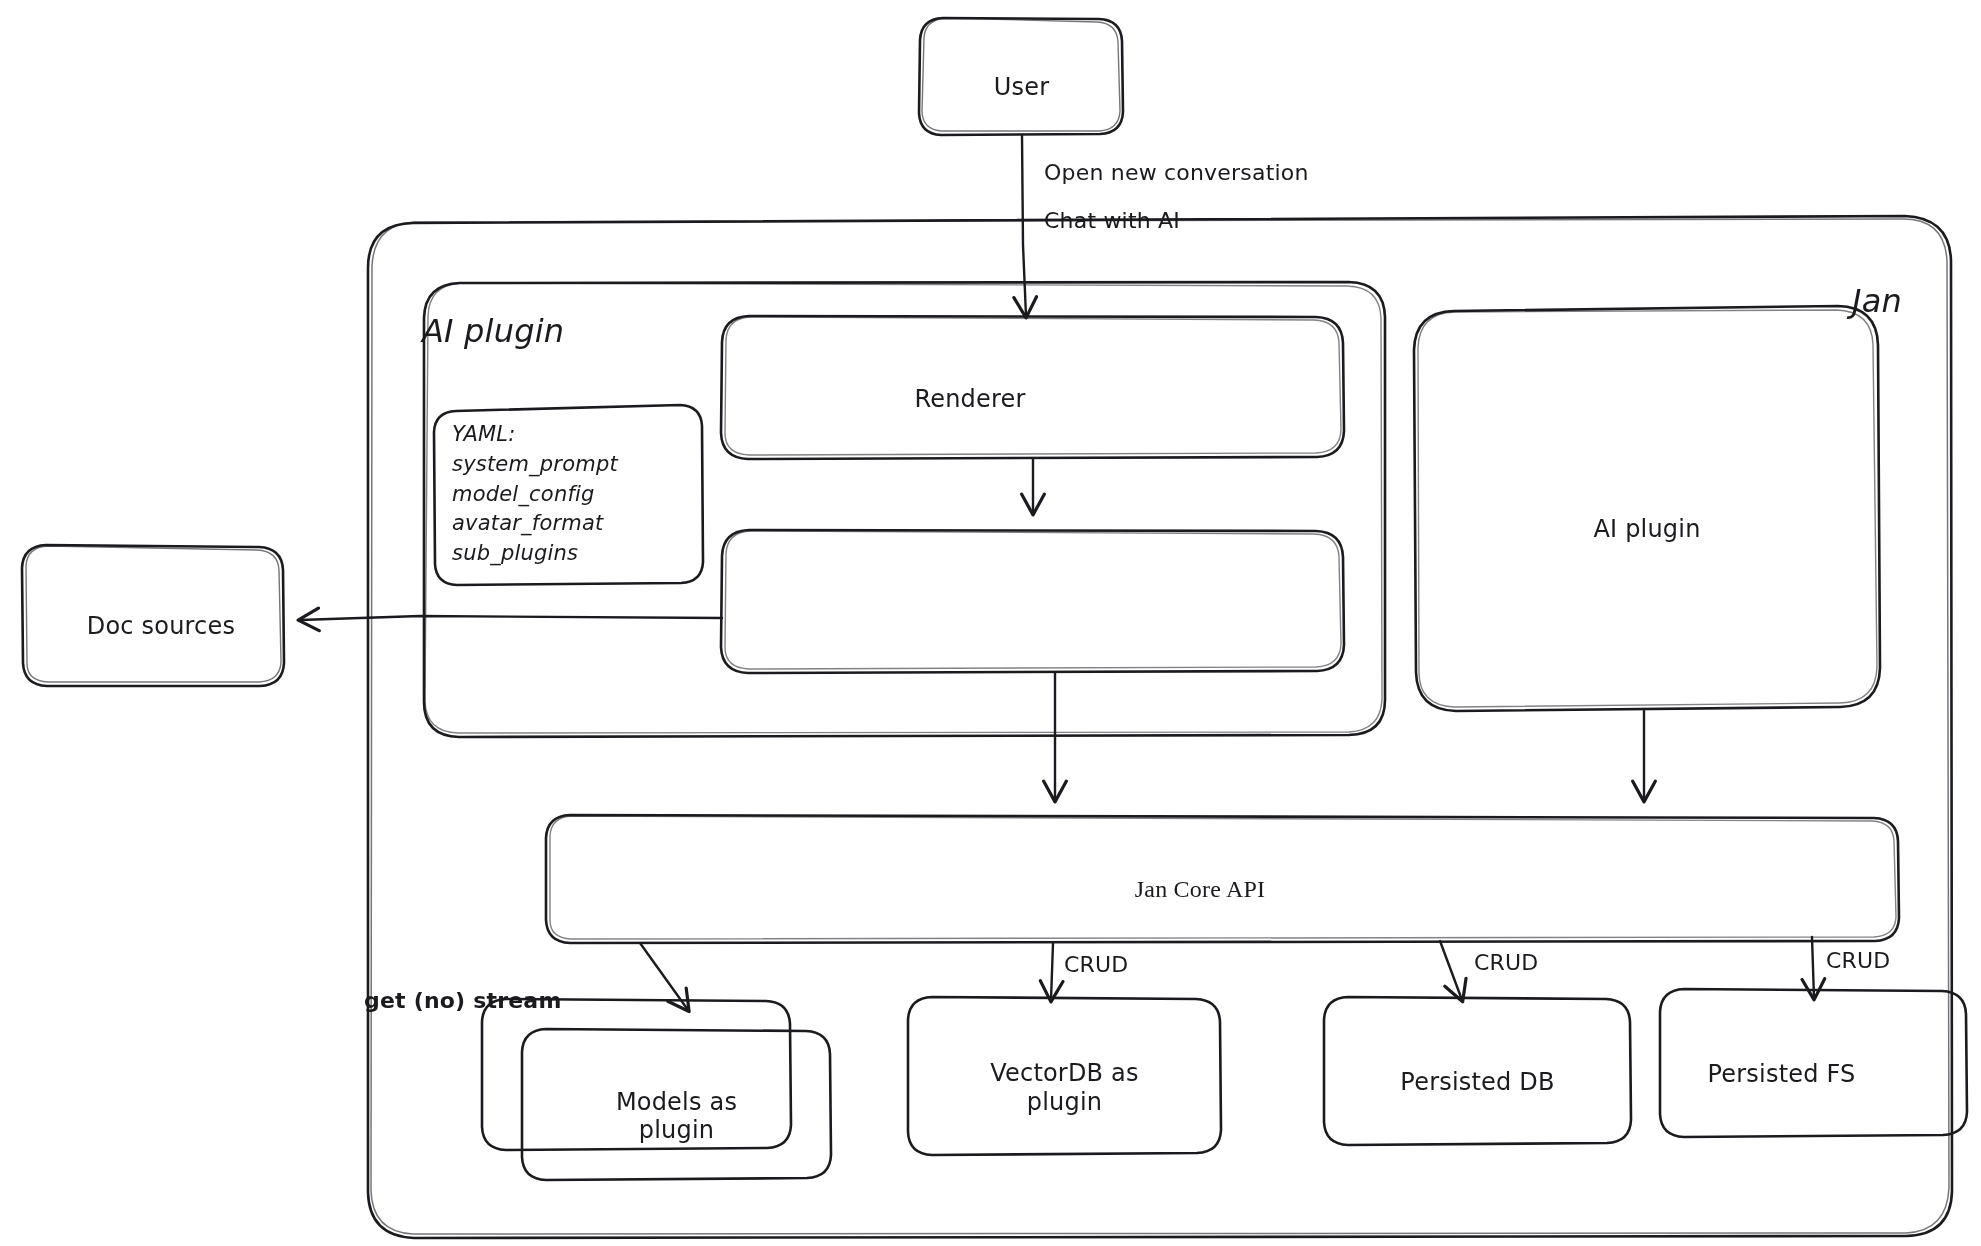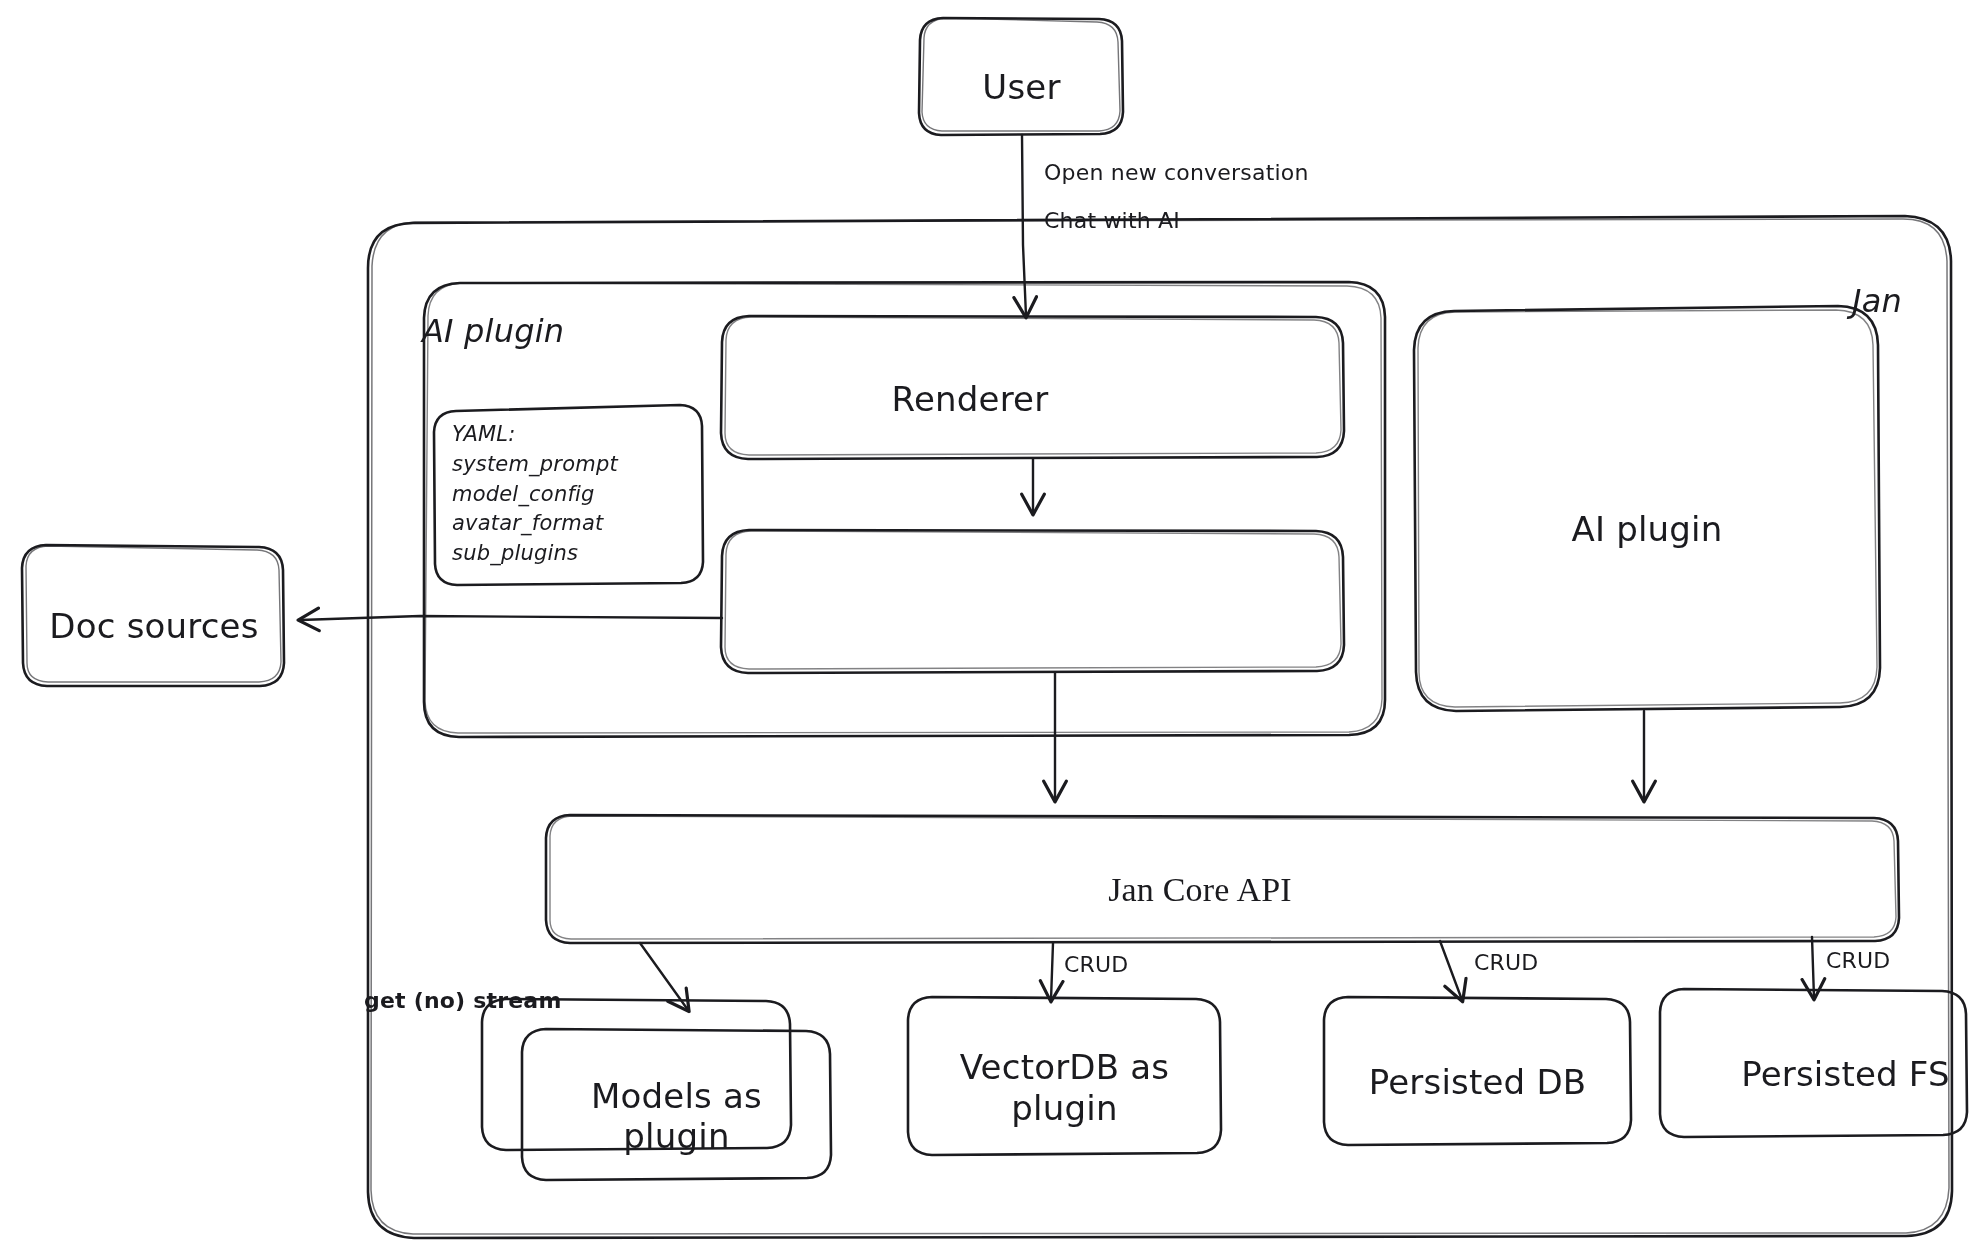--- a/index.html
+++ b/index.html
@@ -2,21 +2,21 @@
 <html><head>
 <meta charset="utf-8">
 <style>
   html,body{margin:0;padding:0;background:#ffffff;}
   body{width:1981px;height:1246px;overflow:hidden;
        font-family:"DejaVu Sans",sans-serif;}
   #stage{position:relative;width:1981px;height:1246px;background:#fff;}
   svg#sketch{position:absolute;left:0;top:0;width:1981px;height:1246px;}
   .lbl{position:absolute;color:#1b1b1f;white-space:pre;line-height:1.22;
        font-family:"DejaVu Sans",sans-serif;letter-spacing:.2px;}
-  .node-lbl{font-size:34px;text-align:center;}
+  .node-lbl{font-size:24px;text-align:center;}
   .node-lbl.two{line-height:1.18;}
   .grp-lbl{font-size:32px;font-style:italic;}
   .edge-lbl{font-size:22px;}
   .yaml-lbl{font-size:21px;font-style:italic;line-height:1.42;}
   .ctr{display:flex;align-items:center;justify-content:center;}
 </style>
 </head>
 <body>
 
 <div id="stage">
@@ -111,21 +111,21 @@
 
   <div class="lbl grp-lbl" style="left:1852px;top:282px;">Jan</div>
 
   <div class="lbl node-lbl ctr" style="left:722px;top:342px;width:496px;height:116px;">Renderer</div>
 
 
   <div class="lbl node-lbl ctr" style="left:1414px;top:350px;width:466px;height:360px;">AI plugin</div>
 
   <div class="lbl node-lbl ctr" style="left:546px;top:838px;width:1308px;height:104px;font-family:Liberation Serif, serif;">Jan Core API</div>
 
-  <div class="lbl node-lbl ctr" style="left:23px;top:568px;width:262px;height:118px;text-align:right;">Doc sources</div>
+  <div class="lbl node-lbl ctr" style="left:30px;top:568px;width:262px;height:118px;text-align:right;">Doc sources</div>
 
   <div style="position:absolute;left:452px;top:420px;">
     <div class="lbl yaml-lbl" style="position:static;">YAML:</div>
     <div class="lbl yaml-lbl" style="position:static;">system_prompt</div>
     <div class="lbl yaml-lbl" style="position:static;">model_config</div>
     <div class="lbl yaml-lbl" style="position:static;">avatar_format</div>
     <div class="lbl yaml-lbl" style="position:static;">sub_plugins</div>
   </div>
 
   <div class="lbl node-lbl two ctr" style="left:522px;top:1052px;width:309px;height:128px;flex-direction:column;">
@@ -133,21 +133,21 @@
     <span>plugin</span>
   </div>
 
   <div class="lbl node-lbl two ctr" style="left:908px;top:1020px;width:313px;height:135px;flex-direction:column;">
     <span>VectorDB as</span>
     <span>plugin</span>
   </div>
 
   <div class="lbl node-lbl ctr" style="left:1324px;top:1020px;width:307px;height:125px;">Persisted DB</div>
 
-  <div class="lbl node-lbl ctr" style="left:1688px;top:1012px;width:243px;height:125px;padding-left:36px;">Persisted FS</div>
+  <div class="lbl node-lbl ctr" style="left:1624px;top:1012px;width:243px;height:125px;padding-left:36px;">Persisted FS</div>
 
   <div class="lbl edge-lbl" style="left:1044px;top:160px;">Open new conversation</div>
   <div class="lbl edge-lbl" style="left:1044px;top:208px;text-align:right;">Chat with AI</div>
 
   <div class="lbl edge-lbl" style="left:364px;top:988px;font-weight:bold;">get (no) stream</div>
   <div class="lbl edge-lbl" style="left:1064px;top:952px;">CRUD</div>
   <div class="lbl edge-lbl" style="left:1474px;top:950px;">CRUD</div>
   <div class="lbl edge-lbl" style="left:1826px;top:948px;">CRUD</div>
 
 </div>

